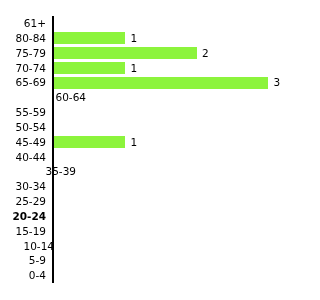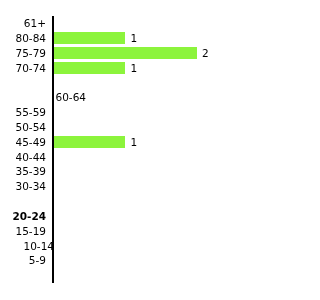--- a/index.html
+++ b/index.html
@@ -100,51 +100,64 @@
           <div class="row-value" style="left: 147.941px; height: 14.8333px; line-height: 14.8333px;">2</div>
         </div>
       </div>
       <div class="row" style="top: 44.5px; height: 14.8333px;">
         <div class="row-label" style="height: 14.8333px; line-height: 14.8333px;">70-74</div>
         <div class="row-bar-wrap" style="height: 14.8333px;">
           <div class="row-bar" style="width: 71.4706px; background: rgb(140, 244, 60); height: 11.8333px;"></div>
           <div class="row-value" style="left: 76.4706px; height: 14.8333px; line-height: 14.8333px;">1</div>
         </div>
       </div>
+      <div class="row" style="top: 59.3333px; height: 14.8333px;">
+        <div class="row-label" style="height: 14.8333px; line-height: 14.8333px;">65-69</div>
+        <div class="row-bar-wrap" style="height: 14.8333px;">
+          <div class="row-bar" style="width: 214.412px; background: rgb(140, 244, 60); height: 11.8333px;"></div>
+          <div class="row-value" style="left: 219.412px; height: 14.8333px; line-height: 14.8333px;">3</div>
+        </div>
+      </div>
       <div class="row" style="top: 74.1667px; height: 14.8333px; margin-left: 40px;">
         <div class="row-label" style="height: 14.8333px; line-height: 14.8333px;">60-64</div>
       </div>
       <div class="row" style="top: 89px; height: 14.8333px;">
         <div class="row-label" style="height: 14.8333px; line-height: 14.8333px;">55-59</div>
       </div>
       <div class="row" style="top: 103.833px; height: 14.8333px;">
         <div class="row-label" style="height: 14.8333px; line-height: 14.8333px;">50-54</div>
       </div>
       <div class="row" style="top: 118.667px; height: 14.8333px;">
         <div class="row-label" style="height: 14.8333px; line-height: 14.8333px;">45-49</div>
         <div class="row-bar-wrap" style="height: 14.8333px;">
           <div class="row-bar" style="width: 71.4706px; background: rgb(140, 244, 60); height: 11.8333px;"></div>
           <div class="row-value" style="left: 76.4706px; height: 14.8333px; line-height: 14.8333px;">1</div>
         </div>
       </div>
       <div class="row" style="top: 133.5px; height: 14.8333px;">
         <div class="row-label" style="height: 14.8333px; line-height: 14.8333px;">40-44</div>
       </div>
       <div class="row" style="top: 148.333px; height: 14.8333px;">
-        <div class="row-label" style="height: 14.8333px; line-height: 14.8333px;">35-39</div>
+        <div class="row-label" style="height: 14.8333px; line-height: 14.8333px; padding-left: 30px;">35-39</div>
       </div>
       <div class="row" style="top: 163.167px; height: 14.8333px;">
         <div class="row-label" style="height: 14.8333px; line-height: 14.8333px;">30-34</div>
+      </div>
+      <div class="row" style="top: 178px; height: 14.8333px;">
+        <div class="row-label" style="height: 14.8333px; line-height: 14.8333px;">25-29</div>
       </div>
       <div class="row" style="top: 192.833px; height: 14.8333px; font-weight: bold;">
         <div class="row-label" style="height: 14.8333px; line-height: 14.8333px;">20-24</div>
       </div>
       <div class="row" style="top: 207.667px; height: 14.8333px;">
         <div class="row-label" style="height: 14.8333px; line-height: 14.8333px;">15-19</div>
       </div>
       <div class="row" style="top: 222.5px; height: 14.8333px;">
         <div class="row-label" style="height: 14.8333px; line-height: 14.8333px; padding-left: 8px;">10-14</div>
       </div>
       <div class="row" style="top: 237.333px; height: 14.8333px;">
         <div class="row-label" style="height: 14.8333px; line-height: 14.8333px;">5-9</div>
       </div>
+      <div class="row" style="top: 252.167px; height: 14.8333px;">
+        <div class="row-label" style="height: 14.8333px; line-height: 14.8333px;">0-4</div>
+      </div>
     </div>
 </div>
 
 </body></html>

